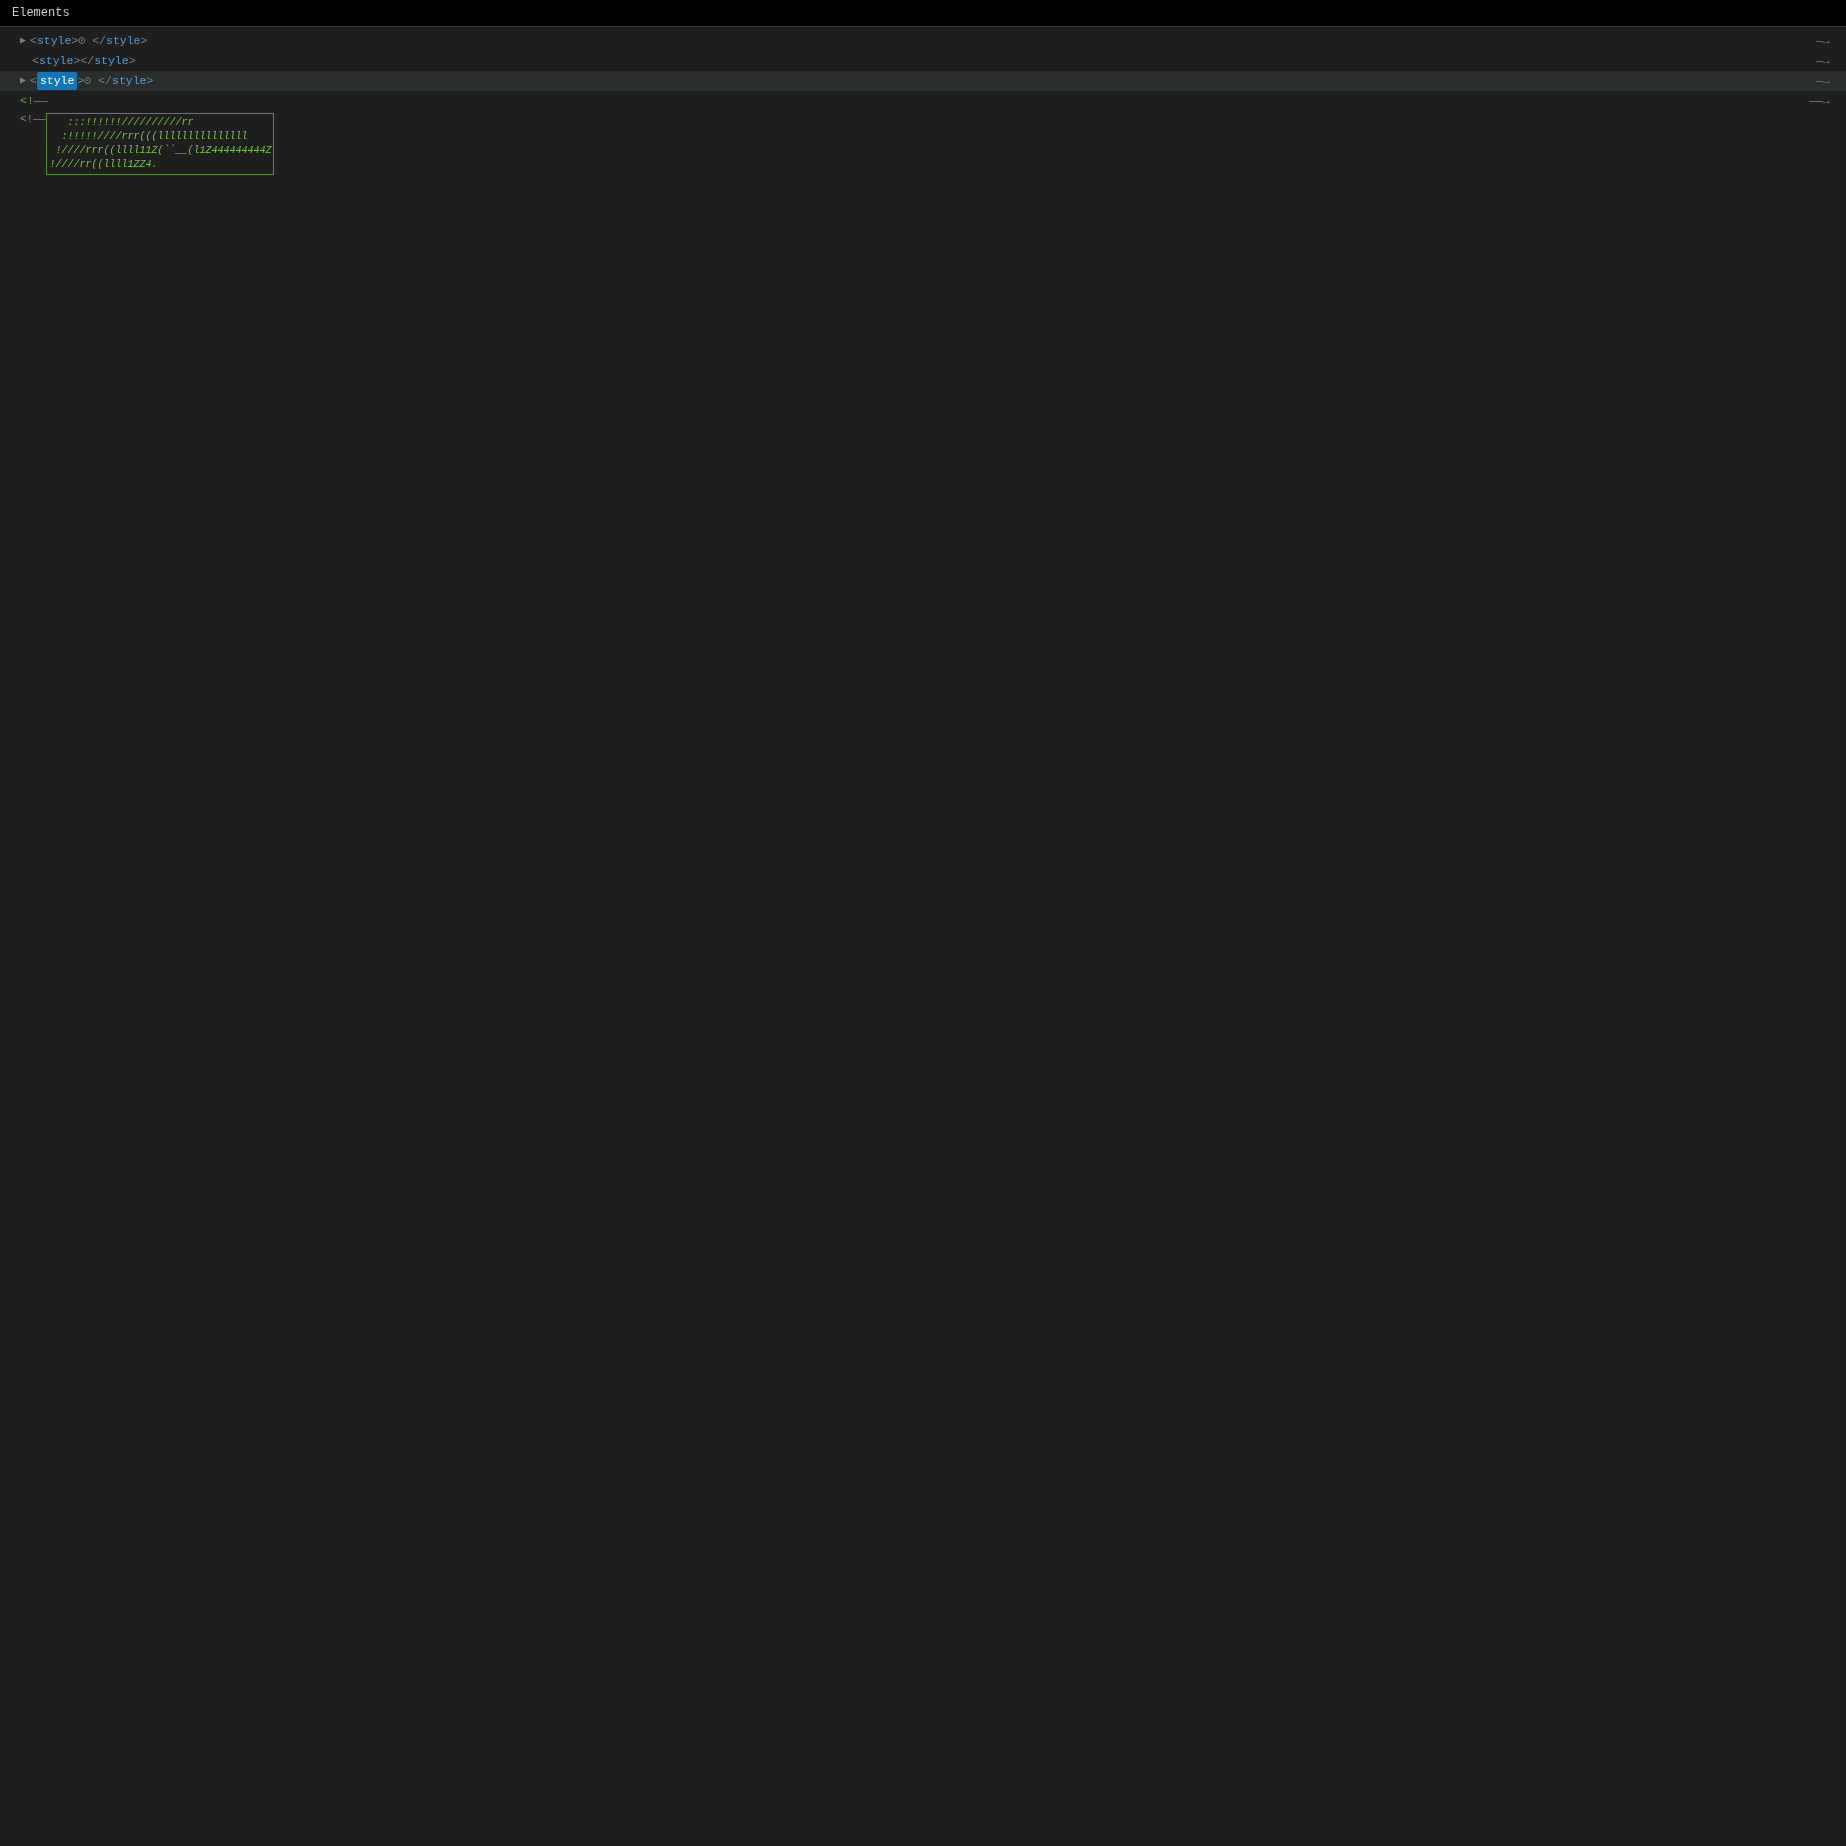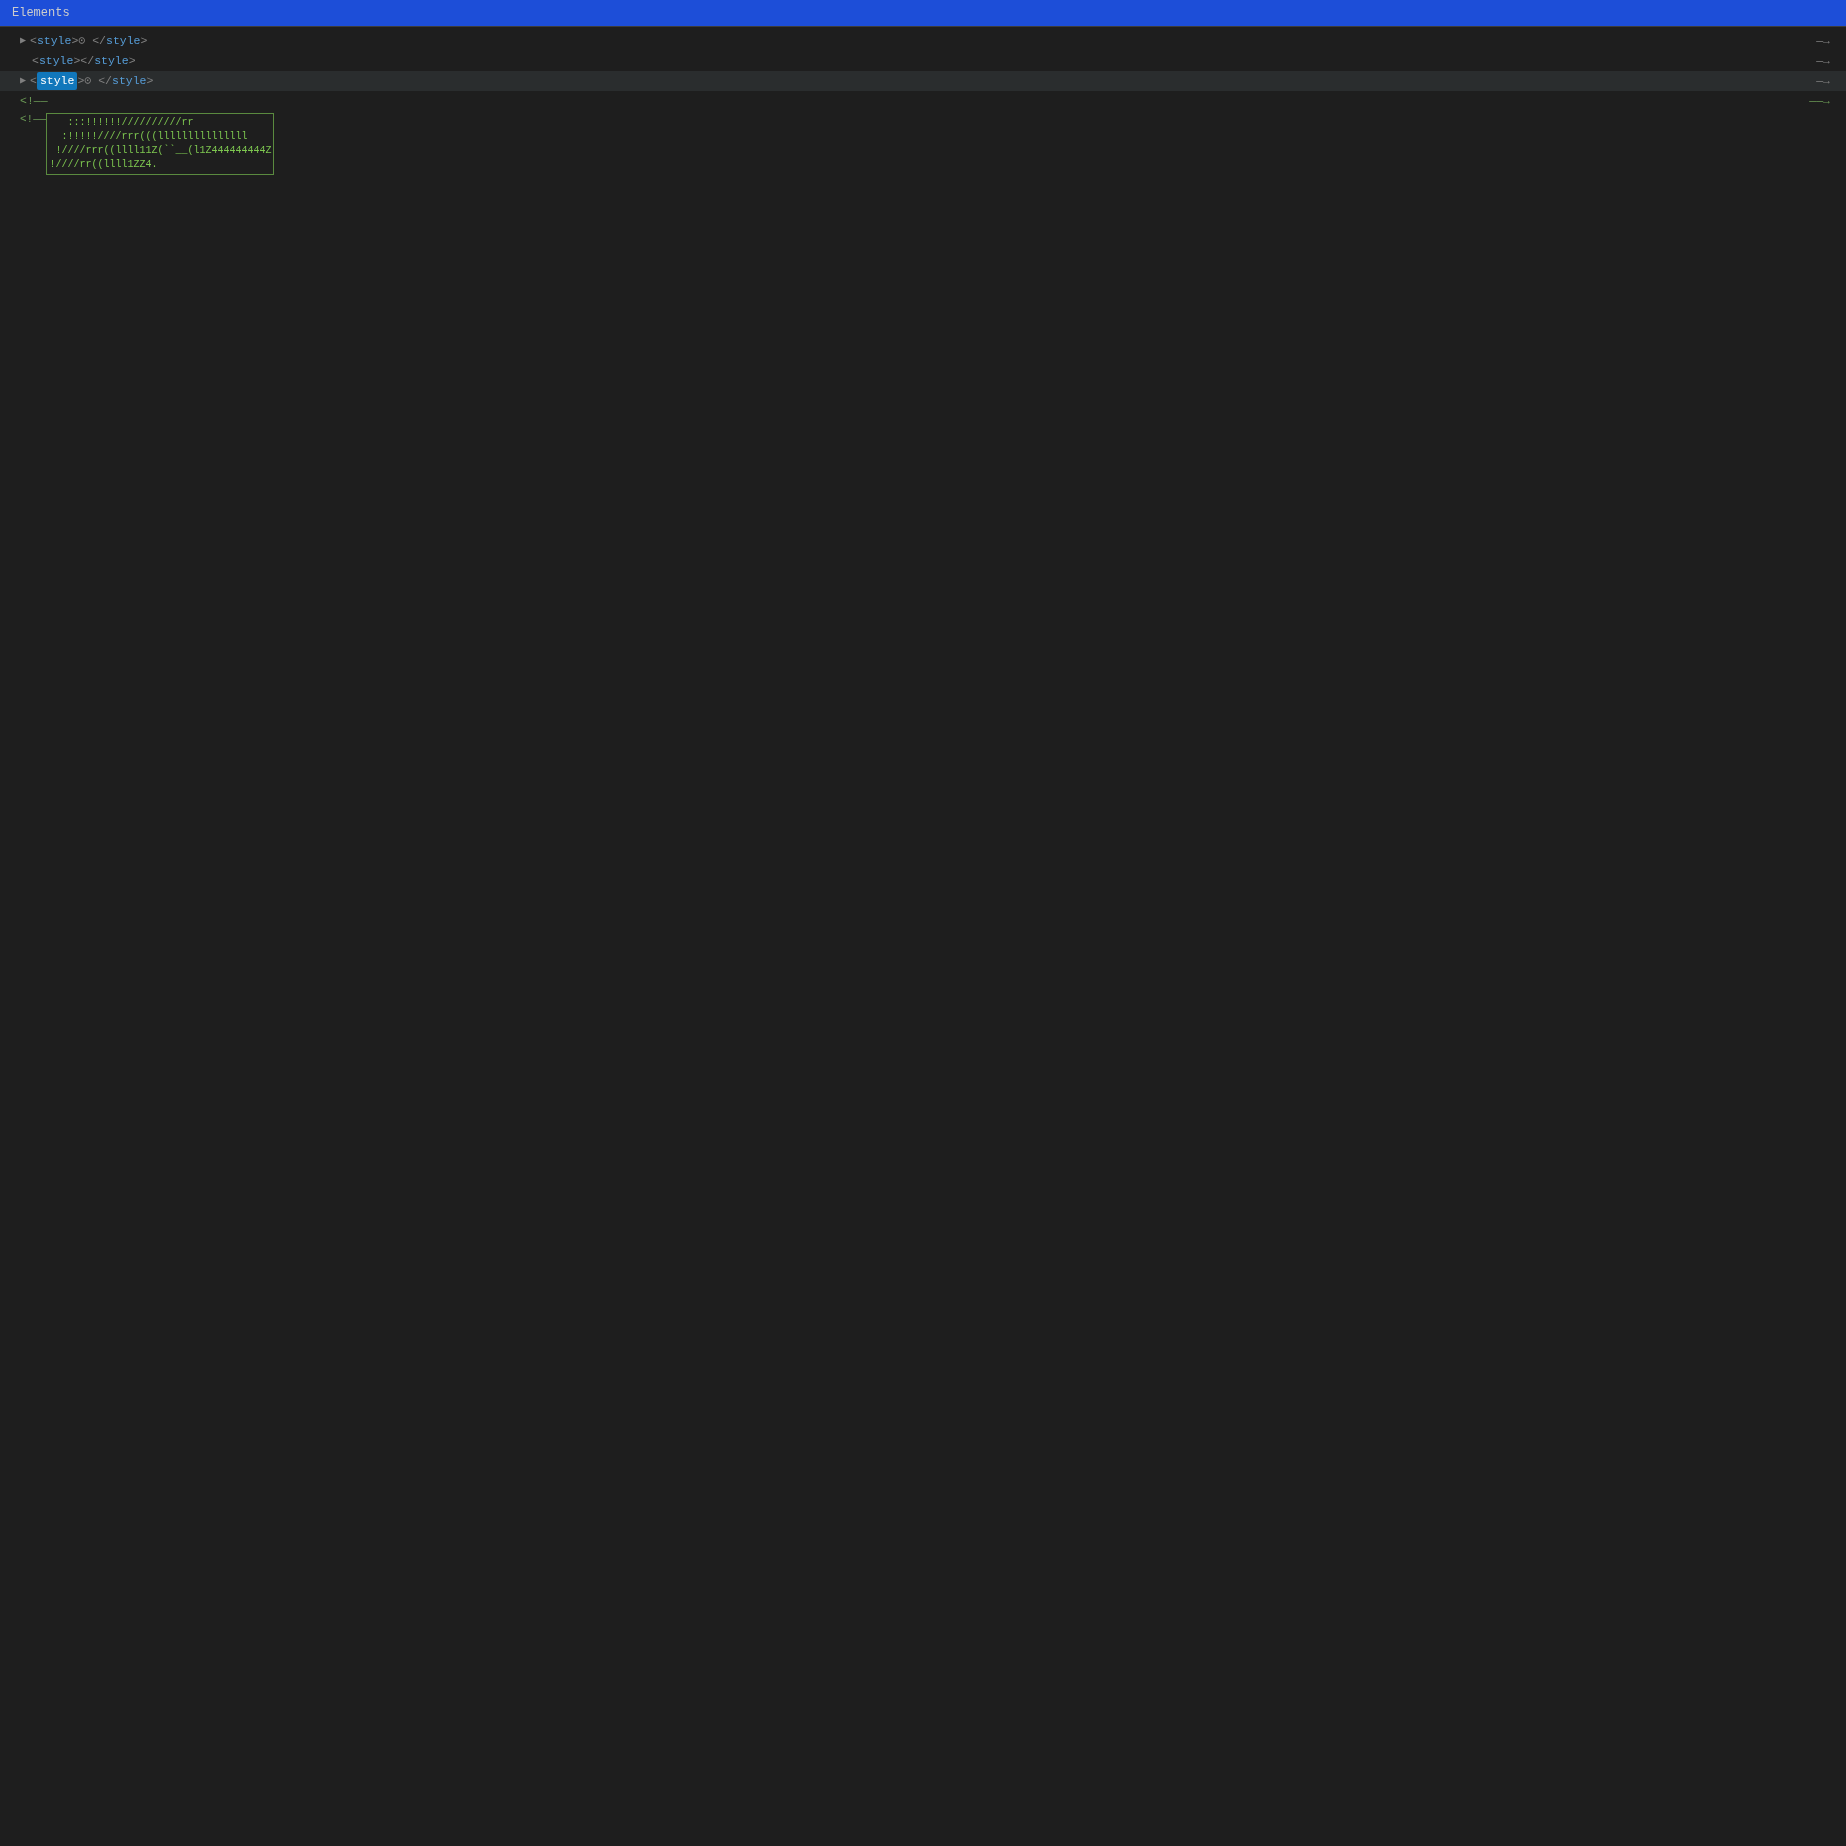--- a/index.html
+++ b/index.html
@@ -6,21 +6,21 @@
     body {
       background-color: #1e1e1e;
       color: #d4d4d4;
       font-family: 'Courier New', Courier, monospace;
       font-size: 12px;
       overflow-x: hidden;
       height: 1846px;
     }
 
     .title-bar {
-      background-color: #1d4ed8;
+      background-color: #000000;
       color: #cccccc;
       padding: 6px 12px;
       font-size: 12px;
       font-weight: normal;
       border-bottom: 1px solid #3c3c3c;
     }
 
     .elements-panel {
       background-color: #1e1e1e;
       padding: 4px 0;
@@ -60,20 +60,21 @@
       background-color: #2a2d2e;
     }
 
     .ascii-art-block {
       border: 1px solid #5a8a3f;
       padding: 2px;
       display: inline-block;
       color: #7ec850;
       font-size: 10.5px;
       line-height: 15px;
+      font-style: italic;
     }
 
     .highlighted-tag {
       background-color: #1177bb;
       color: #ffffff;
       padding: 0 3px;
       border-radius: 2px;
     }
   </style>
 </head>

